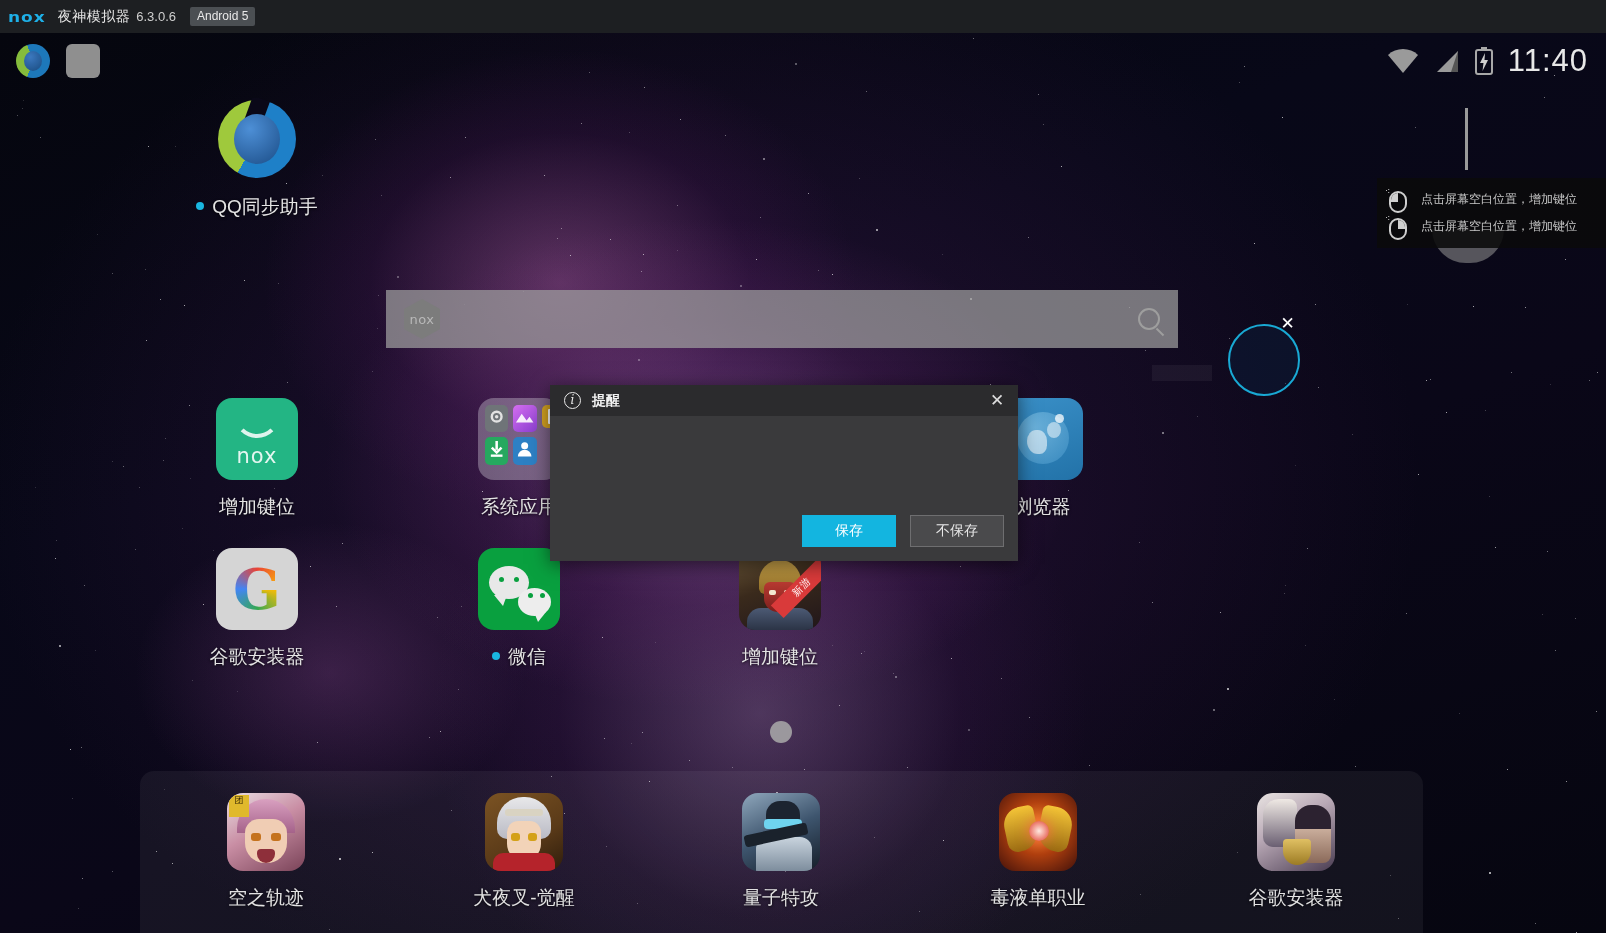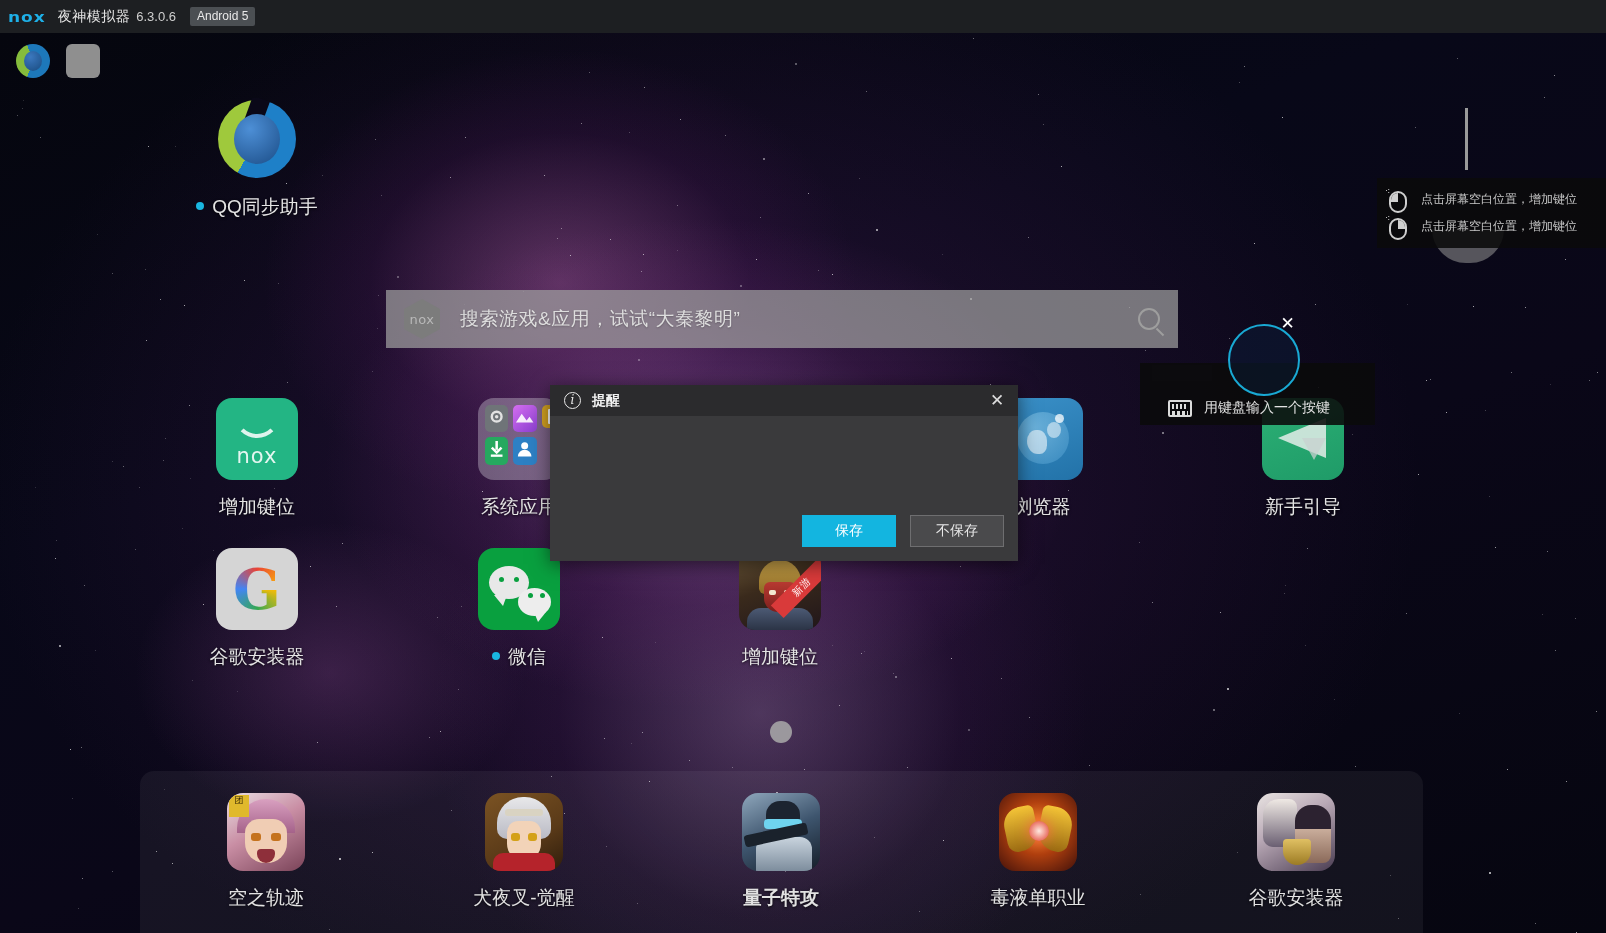--- a/index.html
+++ b/index.html
@@ -711,20 +711,41 @@
         <span class="star" style="left:1068px;top:457px;width:1.2px;height:1.2px;opacity:0.52"></span>
         <span class="star" style="left:262px;top:75px;width:1.2px;height:1.2px;opacity:0.72"></span>
         <span class="star" style="left:1039px;top:793px;width:1.2px;height:1.2px;opacity:0.55"></span>
       </div>
 
     <div class="statusbar">
       <div class="sb-left">
         <div class="sb-icon-qq"></div>
         <div class="sb-icon-sq"></div>
       </div>
+      <div class="sb-right">
+        <span class="ic-wifi">
+          <svg width="34" height="26" viewBox="0 0 34 26">
+              <path d="M17 25 L2 7 A22 22 0 0 1 32 7 Z" fill="#9a9a9a"></path>
+            </svg>
+        </span>
+        <span class="ic-signal">
+          <svg width="26" height="26" viewBox="0 0 26 26">
+              <path d="M24 3 L24 24 L3 24 Z" fill="#9a9a9a"></path>
+              <path d="M24 3 L24 24 L17 24 Z" fill="#555"></path>
+            </svg>
+        </span>
+        <span class="ic-batt">
+          <svg width="20" height="28" viewBox="0 0 20 28">
+            <rect x="7" y="0" width="6" height="3" fill="#a8a8a8"></rect>
+            <rect x="2" y="3" width="16" height="24" rx="2" fill="none" stroke="#a8a8a8" stroke-width="2"></rect>
+            <path d="M11 6 L6 16 L9.5 16 L8.5 24 L14 13 L10.5 13 Z" fill="#cfcfcf"></path>
+          </svg>
+        </span>
+        <span class="clock">11:40</span>
+      </div>
     </div>
 
     <div class="app-icon" style="left:177px; top:65px;">
       <div class="icon-box ic-qqsync">
         <div class="ring"></div>
           <div class="cut"></div>
           <div class="inner"></div>
       </div>
       <div class="icon-label"><span class="dot-new"></span><span>QQ同步助手</span></div>
     </div>
@@ -775,27 +796,20 @@
                 <circle cx="12" cy="9" r="3.6" fill="#fff"></circle>
                 <path d="M5 20 A7 7 0 0 1 19 20 Z" fill="#fff"></path>
               </svg>
           </div>
           <div class="mini" style="background:transparent;"></div>
         </div>
       </div>
       <div class="icon-label">系统应用</div>
     </div>
 
-    <div class="app-icon" style="left:1223px; top:365px;">
-      <div class="icon-box ic-guide">
-        <div class="plane"></div>
-          <div class="tail"></div>
-      </div>
-      <div class="icon-label">新手引导</div>
-    </div>
 
     <div class="app-icon" style="left:177px; top:515px;">
       <div class="icon-box ic-google">
         <div class="g">G</div>
       </div>
       <div class="icon-label">谷歌安装器</div>
     </div>
 
     <div class="app-icon" style="left:439px; top:515px;">
       <div class="icon-box ic-wechat">
@@ -816,21 +830,20 @@
         <div class="face"></div>
         <div class="eye" style="left:30px;"></div>
         <div class="eye" style="left:45px;"></div>
         <div class="ribbon">新游</div>
       </div>
       <div class="icon-label">增加键位</div>
     </div>
 
     <div class="searchbar">
       <div class="search-logo">nox</div>
-      <div class="search-ph">搜索游戏&amp;应用，试试“大秦黎明”</div>
       <div class="search-mag"></div>
     </div>
 
     <div class="homedot"></div>
 
     <div class="vline"></div>
     <div class="arc-bottom"></div>
 
     <div class="hintbox hint-top">
       <div class="hint-row">
@@ -845,26 +858,20 @@
         <span class="mouse-ic">
           <span class="mouse-spark">⁖</span>
           <span class="mouse-body"></span>
           <span class="mouse-right"></span>
         </span>
         <span class="hint-text">点击屏幕空白位置，增加键位</span>
       </div>
     </div>
 
     <div class="hint-key-ghost1"></div>
-    <div class="hintbox hint-key">
-      <div class="hint-key-row">
-        <span class="kb-ic"></span>
-        <span class="hint-key-text">用键盘输入一个按键</span>
-      </div>
-    </div>
 
     <div class="keycircle"></div>
     <div class="keycircle-x">✕</div>
 
     <div class="dock">
       <div class="dock-item" style="left:36px;">
         <div class="dock-icon g-kong">
           <div class="hair"></div>
             <div class="face"></div>
           <div class="eyeL" style="left:24px;"></div>
@@ -878,21 +885,21 @@
         <div class="dock-icon g-inu">
           <div class="hair"></div>
             <div class="band"></div>
             <div class="face"></div>
           <div class="eyeL" style="left:26px;"></div>
             <div class="eyeR" style="left:43px;"></div>
           <div class="robe"></div>
         </div>
         <div class="dock-label">犬夜叉-觉醒</div>
       </div>
-      <div class="dock-item" style="left:551px;font-weight:bold;">
+      <div class="dock-item" style="left:551px;">
         <div class="dock-icon g-quantum">
           <div class="body"></div>
             <div class="helm"></div>
             <div class="visor"></div>
             <div class="gun"></div>
         </div>
         <div class="dock-label">量子特攻</div>
       </div>
       <div class="dock-item" style="left:808px;">
         <div class="dock-icon g-venom">

